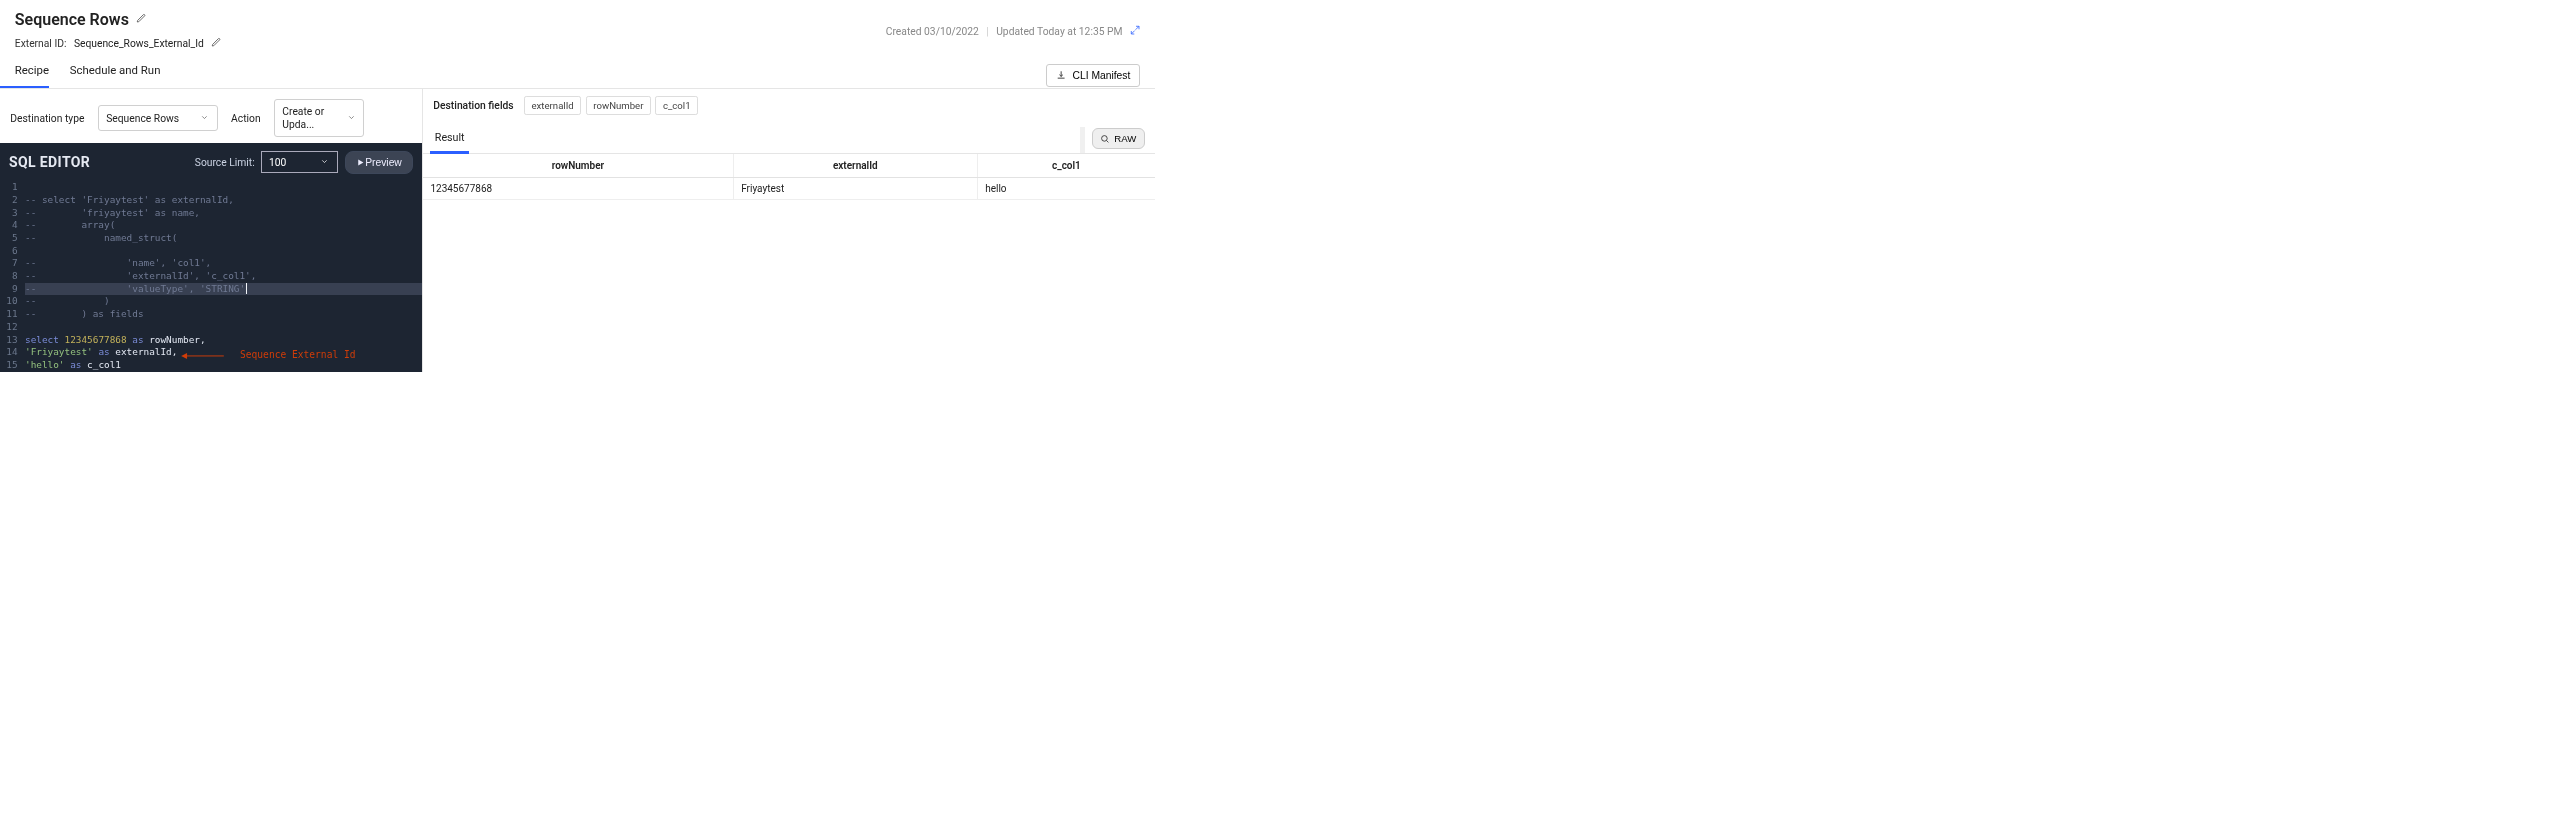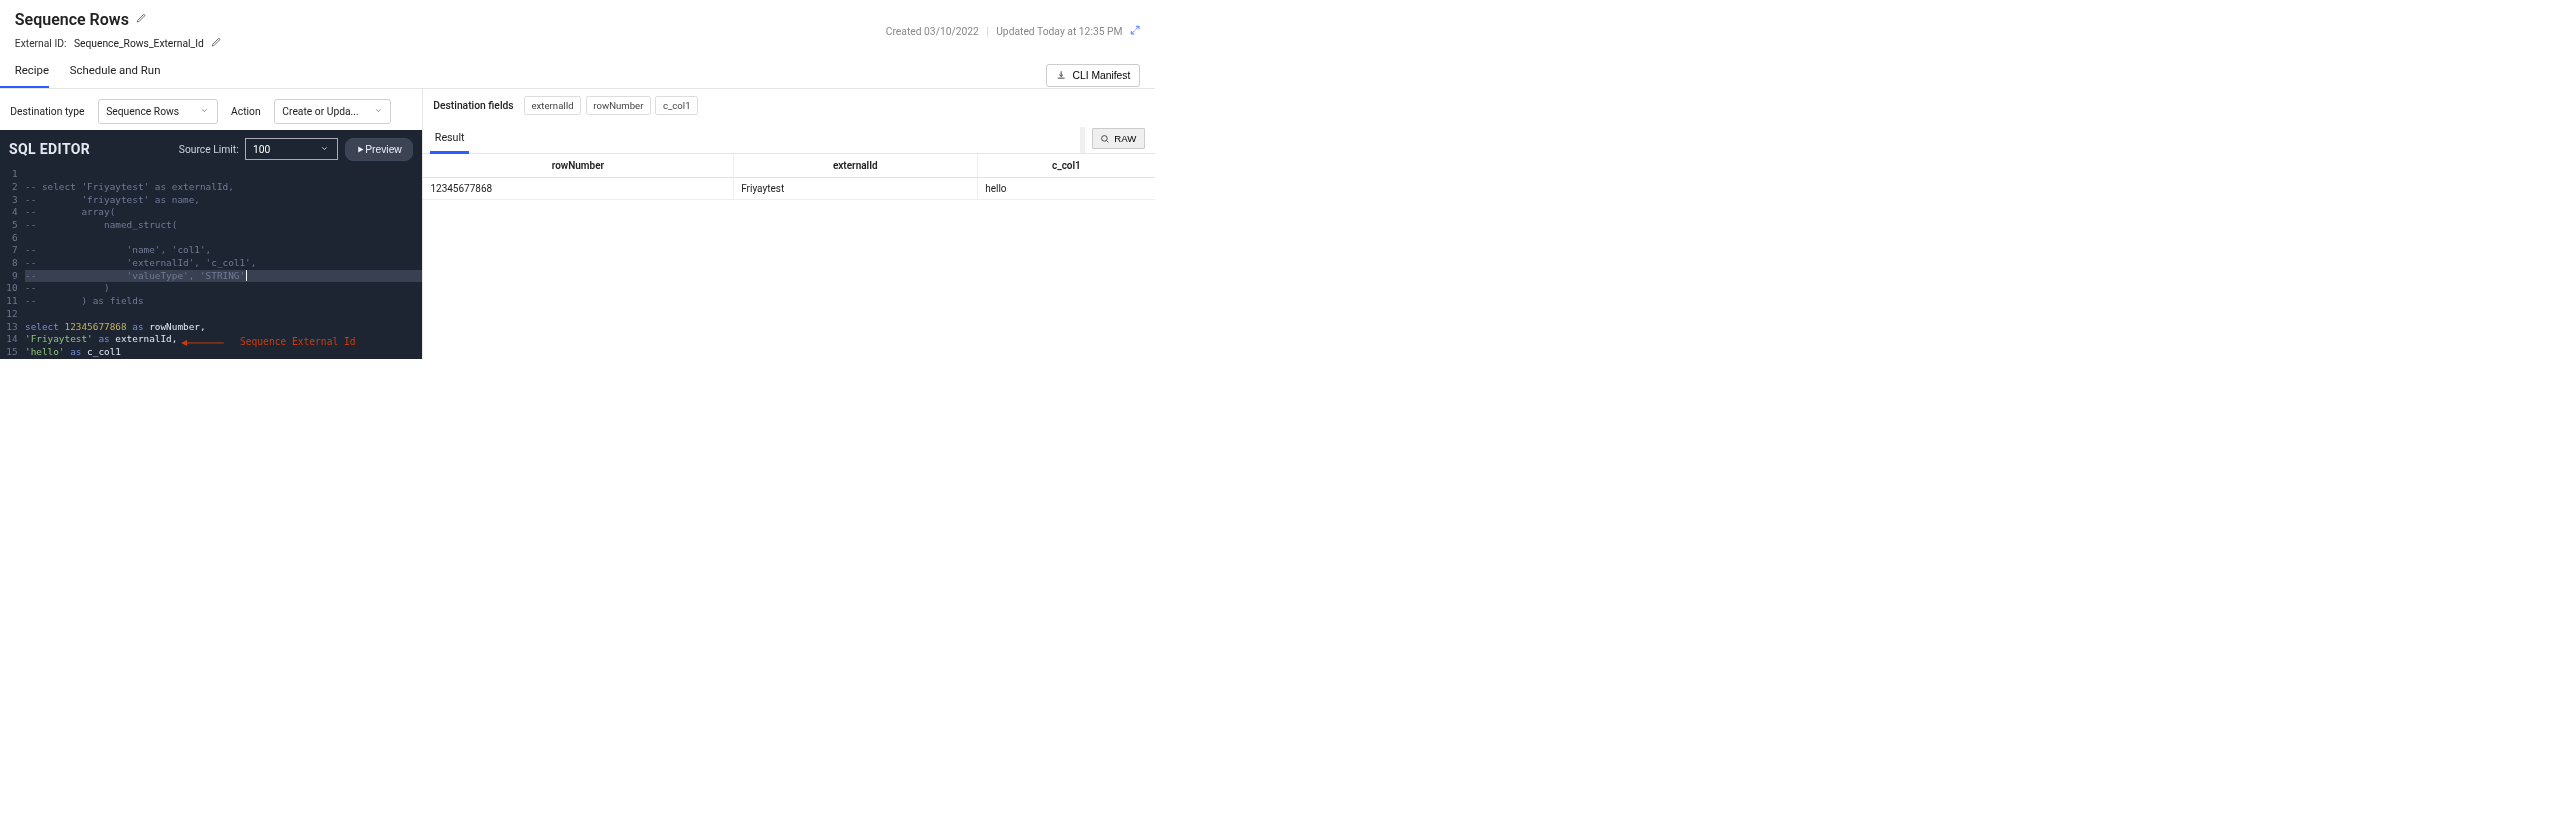--- a/index.html
+++ b/index.html
@@ -30,21 +30,21 @@
     .select { border: 0.7px solid #d0d0d0; border-radius: 3px; padding: 5.2px 7.4px; display: inline-flex; align-items: center; gap: 7.4px; min-width: 0; cursor: pointer; background: #fff; }
     .select .chev svg { width: 8.9px; height: 8.9px; stroke: #666; fill: none; stroke-width: 2; }
     .row2 { display: flex; align-items: center; padding: 4.4px 10.3px 7.4px 10.3px; gap: 14.8px; }
     .hint { color: #d03a00; font-size: 10px; max-width: 192px; line-height: 1.35; }
     
     .sql-block { background: #1d2532; color: #cbd3e3; }
     .sql-head { display: flex; align-items: center; padding: 7.4px 8.9px; background: #1d2532; }
     .sql-head .ttl { font-weight: 700; font-size: 14px; letter-spacing: 0.4px; color: #e5e9f2; }
     .sql-head .spacer { flex: 1; }
     .sql-head .src-lbl { color: #cbd3e3; font-size: 10.3px; margin-right: 5.9px; }
-    .src-select { border: 1.1px solid #aab; padding: 3.7px 7.4px; width: 93px; display: inline-flex; align-items: center; gap: 7.4px; color: #fff; font-size: 10.3px; cursor: pointer; }
+    .src-select { border: 1.1px solid #aab; padding: 3.7px 7.4px; width: 77px; display: inline-flex; align-items: center; gap: 7.4px; color: #fff; font-size: 10.3px; cursor: pointer; }
     .src-select .chev svg { width: 8.9px; height: 8.9px; stroke: #fff; fill: none; stroke-width: 2; }
     .preview-btn { border: 0.7px solid #3d475a; background: #3c4454; color: #eef; padding: 5.2px 10.3px; margin-left: 7.4px; display: inline-flex; align-items: center; gap: 0; font-size: 10.3px; cursor: pointer; border-radius: 8px; }
     .preview-btn svg { width: 8.9px; height: 8.9px; fill: #eef; }
     .code-wrap { position: relative; font-family: "SFMono-Regular", Menlo, Consolas, monospace; font-size: 9.4px; line-height: 1.35; }
     .code-table { display: table; width: 100%; }
     .code-row { display: table-row; }
     .code-row.hl .code-cell::before { content: ''; position: absolute; left: 0; right: 0; top: 0; bottom: 0; background: rgba(120,130,160,0.30); z-index: 0; }
     .gut { display: table-cell; width: 25px; text-align: right; padding: 0 7.4px 0 0; color: #6b778c; position: relative; user-select: none; }
     .code-cell { display: table-cell; white-space: pre; position: relative; padding-right: 5.9px; }
     .code-cell > span { position: relative; z-index: 1; }
@@ -55,21 +55,21 @@
     .tk-num { color: #c2b15a; }
     .tk-id { color: #e3e8f3; }
     .annot { position: absolute; color: #cf3c08; font-size: 9.6px; display: flex; align-items: center; gap: 16px; pointer-events: none; z-index: 5; }
     .annot svg { height: 5.9px; }
     
     .df-row { display: flex; align-items: center; gap: 10.3px; padding: 10.3px 10.3px 7.4px 10.3px; }
     .chip { border: 0.7px solid #ddd; border-radius: 2.2px; padding: 3px 6.6px; font-size: 9.6px; color: #444; background: #fff; }
     .res-bar { display: flex; align-items: flex-end; padding: 7.4px 10.3px 0 10.3px; border-bottom: 0.7px solid #e5e5e5; }
     .res-tab { font-size: 10.7px; padding: 4.4px 1.5px 8.9px 1.5px; position: relative; margin-right: auto; }
     .res-tab.active::after { content: ''; position: absolute; left: -3px; right: -3px; bottom: -0.7px; height: 2.2px; background: #2b5fff; }
-    .raw-btn { border: 0.7px solid #ccc; border-radius: 1px; padding: 3.7px 7.4px; display: inline-flex; gap: 4.4px; align-items: center; font-size: 9.6px; cursor: pointer; margin-bottom: 4.4px; }
+    .raw-btn { border: 0.7px solid #ccc; border-radius: 6px; padding: 3.7px 7.4px; display: inline-flex; gap: 4.4px; align-items: center; font-size: 9.6px; cursor: pointer; margin-bottom: 4.4px; }
     .raw-btn svg { width: 9.6px; height: 9.6px; stroke: #222; fill: none; stroke-width: 2; }
     .res-table { width: 100%; border-collapse: collapse; }
     .res-table th { font-weight: 600; font-size: 10px; padding: 5.9px 7.4px; background: #fff; border-bottom: 0.7px solid #e2e2e2; border-right: 0.7px solid #eee; text-align: center; position: relative; }
     .res-table th:last-child { border-right: none; }
     .res-table td { font-size: 10px; padding: 5.2px 7.4px; border-bottom: 0.7px solid #eee; border-right: 0.7px solid #eee; }
     .res-table td:last-child { border-right: none; }
     .right-scroll-hint { width: 4.4px; background: #f0f0f0; align-self: stretch; }
   </style>
 </head>
 <body>
@@ -126,21 +126,21 @@
     <div class="left-pane">
       <div class="controls-row">
         <span class="ctrl-lbl">Destination type</span>
         <div class="select" style="width:120px">
           <span>Sequence Rows</span>
           <span class="chev" style="margin-left:auto"><svg viewBox="0 0 24 24">
                 <path d="M6 9l6 6 6-6"></path>
               </svg></span>
         </div>
         <span class="ctrl-lbl">Action</span>
-        <div class="select" style="width:117px">
+        <div class="select" style="width:90px">
           <span>Create or Upda...</span>
           <span class="chev" style="margin-left:auto"><svg viewBox="0 0 24 24">
                 <path d="M6 9l6 6 6-6"></path>
               </svg></span>
         </div>
       </div>
 
       <div class="sql-block">
         <div class="sql-head">
           <span class="ttl">SQL EDITOR</span>

